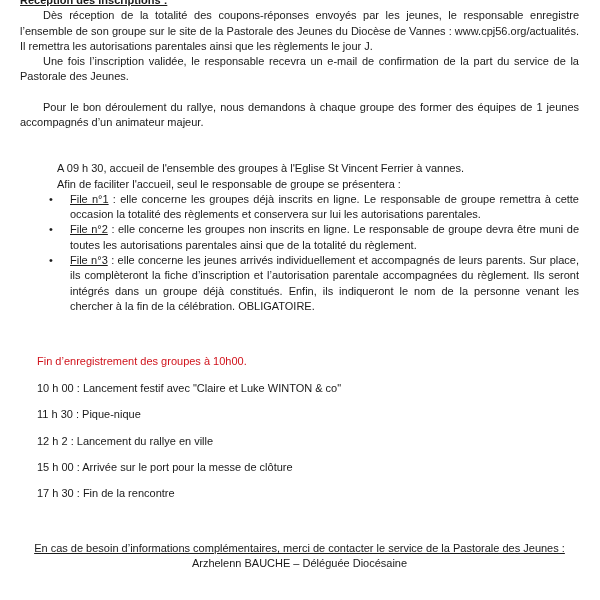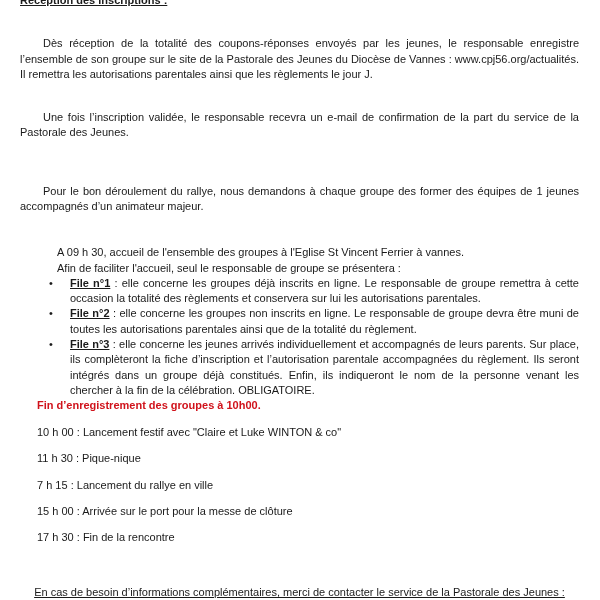--- a/index.html
+++ b/index.html
@@ -28,48 +28,48 @@
       text-decoration: underline;
       margin: 0;
       font-size: 11px;
     }
     p {
       margin: 0;
       text-align: justify;
     }
     .indent {
       text-indent: 23px;
-      margin-top: 28px;
     }
     .gap { height: 15.3px; }
     .block-indent {
       padding-left: 37px;
     }
     ul.files {
       list-style: none;
       margin: 0;
       padding: 0 0 0 50px;
     }
     ul.files li {
       position: relative;
       text-align: justify;
     }
     ul.files li .bullet {
       position: absolute;
       left: -21px;
       top: 0;
     }
     .file-label {
-      font-weight: bold;
+      font-weight: normal;
       text-decoration: underline;
     }
     .red-note {
       color: #d0121b;
-      font-weight: bold;
+      font-weight: normal;
       padding-left: 17px;
+      margin-top: 40px;
     }
     .schedule-item {
       padding-left: 17px;
       margin: 0 0 11.2px 0;
     }
     .contact {
       text-align: center;
     }
     .contact .contact-title {
       text-decoration: underline;
@@ -115,21 +115,21 @@
     </ul>
 
     <p class="red-note">Fin d’enregistrement des groupes à 10h00.</p>
   </section>
 
   <div class="gap" style="height:11px"></div>
 
   <section>
     <p class="schedule-item"><span>10 h 00</span><span> : </span><span>Lancement festif avec "Claire et Luke WINTON &amp; co"</span></p>
     <p class="schedule-item"><span>11 h 30</span><span> : </span><span>Pique-nique</span></p>
-    <p class="schedule-item"><span>7 h 15</span><span> : </span><span>Lancement du rallye en ville</span></p>
+    <p class="schedule-item"><span>12 h 2</span><span> : </span><span>Lancement du rallye en ville</span></p>
     <p class="schedule-item"><span>15 h 00</span><span> : </span><span>Arrivée sur le port pour la messe de clôture</span></p>
     <p class="schedule-item"><span>17 h 30</span><span> : </span><span>Fin de la rencontre</span></p>
   </section>
 
   <div class="gap" style="height:28px"></div>
 
   <section class="contact">
     <div class="contact-title">En cas de besoin d’informations complémentaires, merci de contacter le service de la Pastorale des Jeunes :</div>
     <div>Arzhelenn BAUCHE – Déléguée Diocésaine</div>
 

